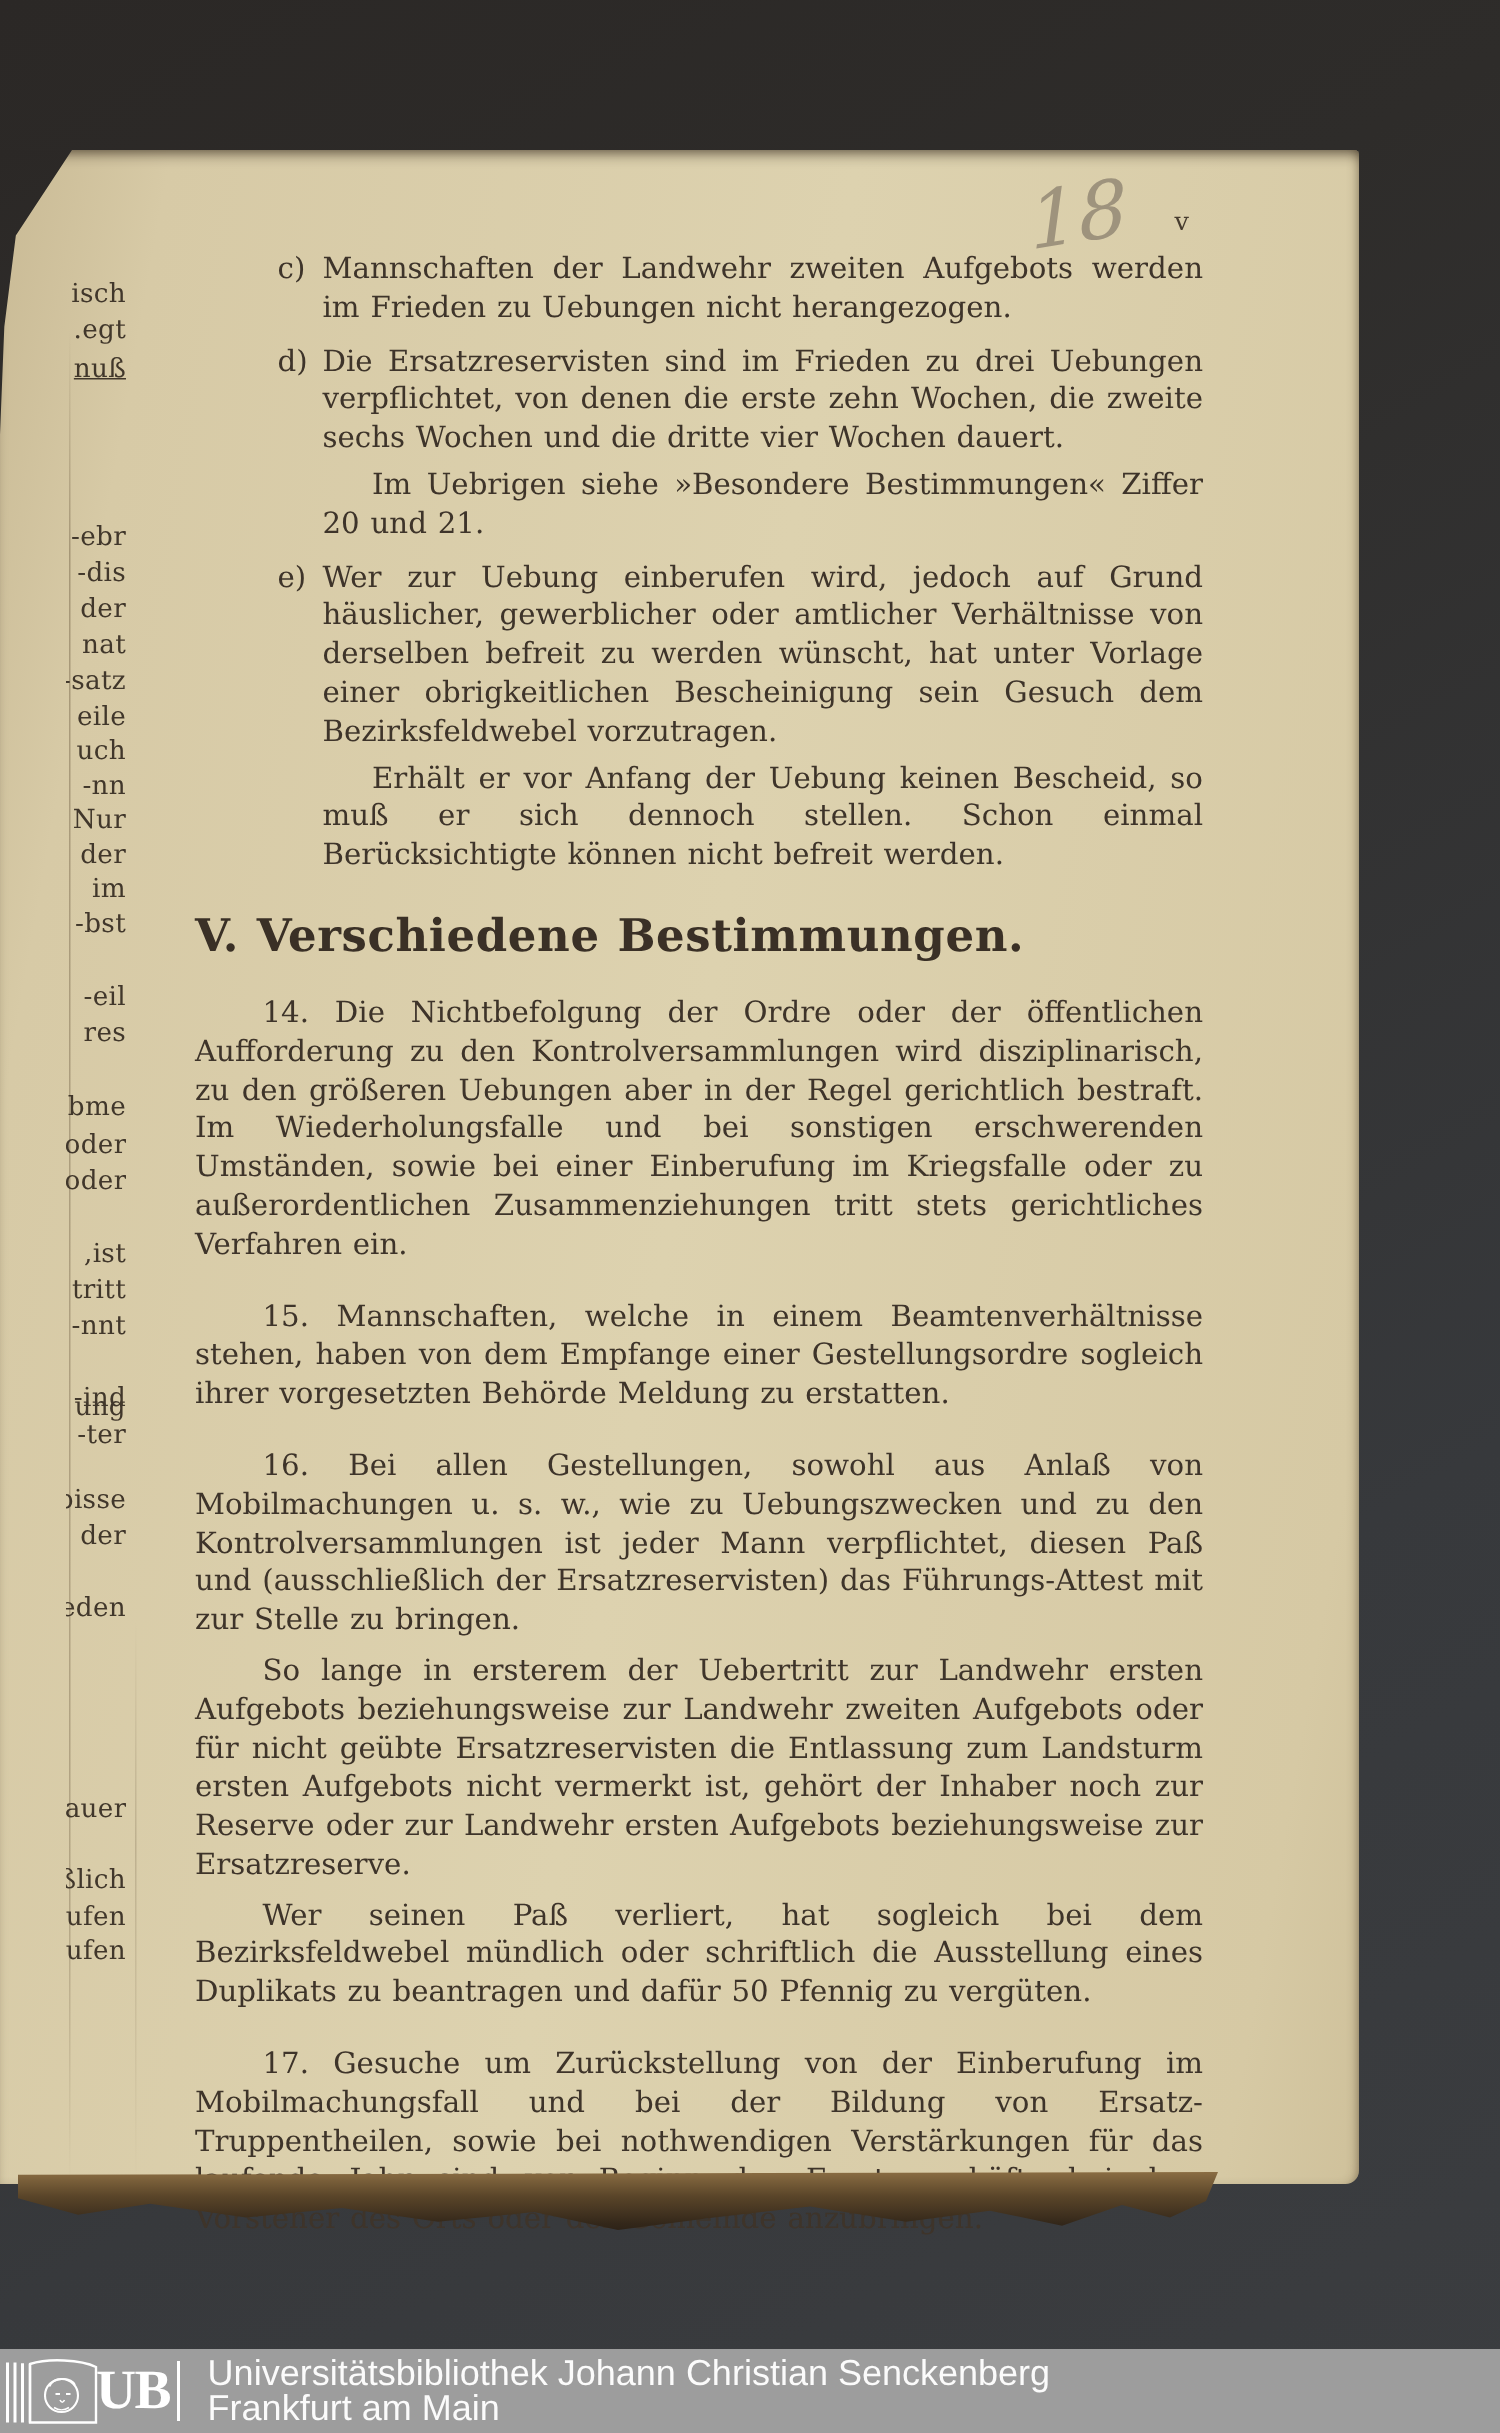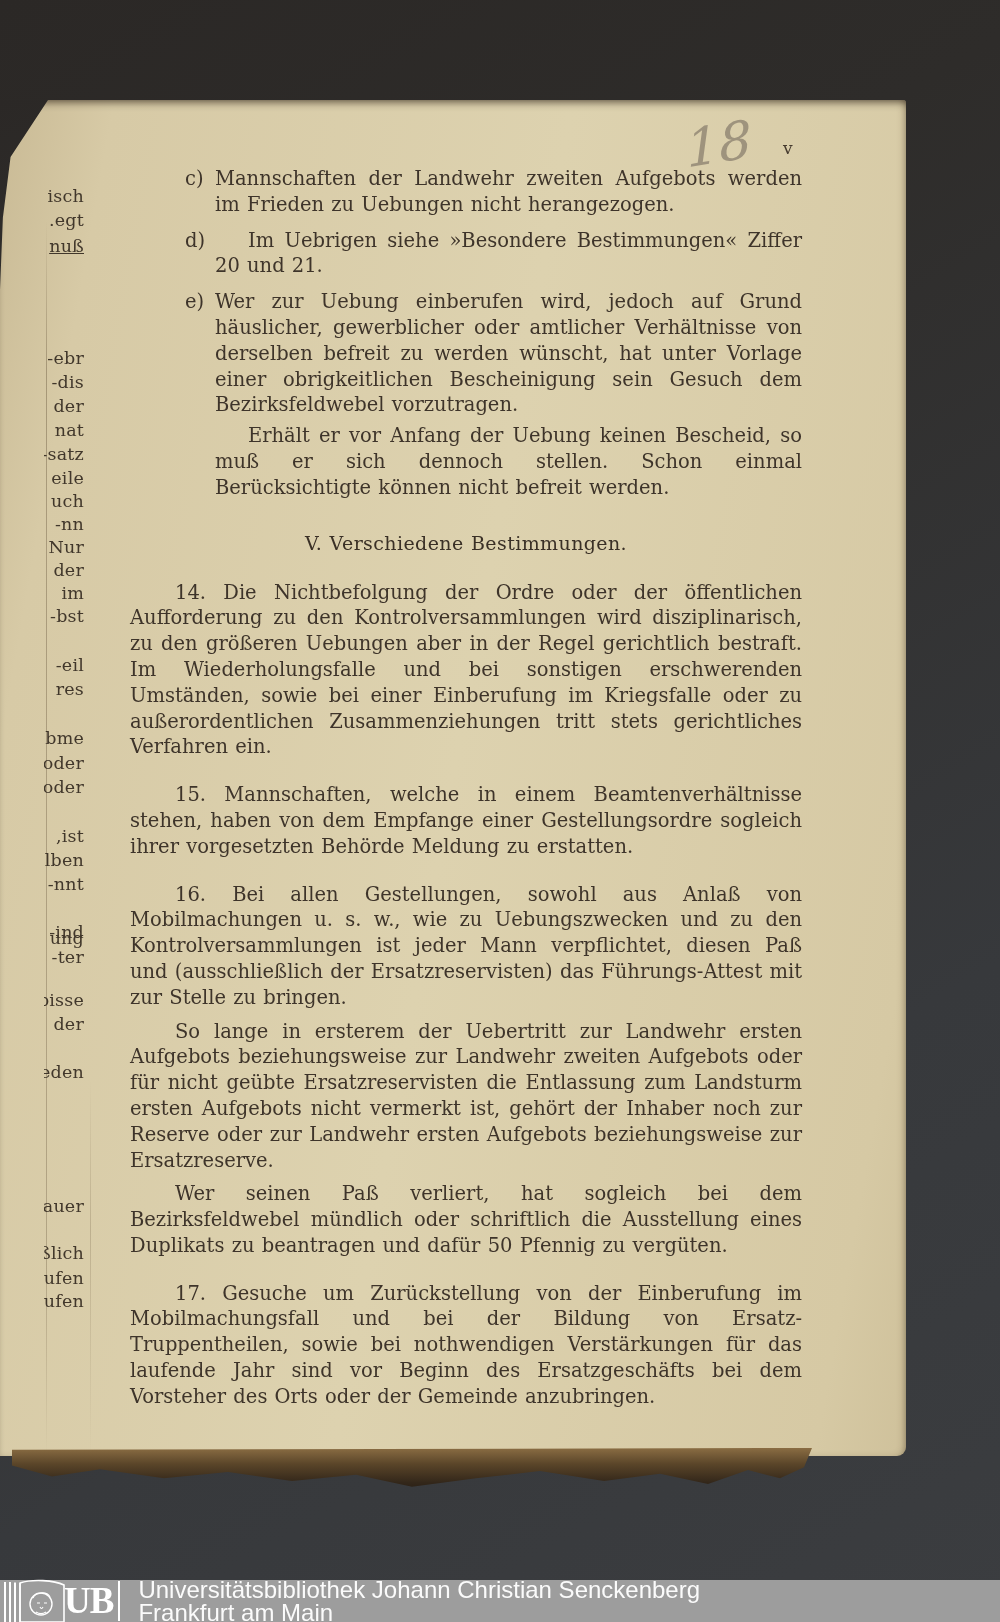--- a/index.html
+++ b/index.html
@@ -50,28 +50,28 @@
   .content{
     position:absolute;left:130px;top:66px;width:672px;
     color:#3e342a;font-size:19.5px;line-height:25.8px;word-spacing:1px;
     text-align:justify;
   }
   .li{position:relative;padding-left:85px;}
   .li + .li{margin-top:10px;}
   .lab{position:absolute;left:55px;top:0;}
   .note{text-indent:33px;margin-top:5px;}
   .heading{
-    margin:27px 0 21px 0;text-align:center;font-weight:normal;
-    font-size:19px;letter-spacing:.4px;color:#3a3026;line-height:30px;
+    margin:27px 0 21px 0;text-align:left;font-weight:bold;
+    font-size:30px;letter-spacing:.4px;color:#3a3026;line-height:30px;
   }
   .para{margin:22px 0 0 0;text-indent:45px;}
   .para.tight{margin-top:8px;}
   
   .banner{
-    position:absolute;left:0;bottom:0;width:1000px;height:42px;background:#9d9d9d;
+    position:absolute;left:0;bottom:0;width:1000px;height:56px;background:#9d9d9d;
     display:flex;align-items:center;
     font-family:"Liberation Sans", sans-serif;
   }
   .logo{display:flex;align-items:center;height:50px;padding-left:2px;}
   .ub-text{
     color:#fff;font-family:"Liberation Serif", serif;font-weight:bold;
     font-size:37px;line-height:50px;margin-left:-2px;letter-spacing:-1px;
   }
   .logo-rule{width:2px;height:40px;background:#fff;margin-left:5px;}
   .banner-text{margin-left:18px;color:#fbfbfb;font-size:24px;line-height:23px;}
@@ -101,21 +101,21 @@
         <span class="frag" style="top: 437px;">Nur</span>
         <span class="frag" style="top: 460px;">der</span>
         <span class="frag" style="top: 483px;">im</span>
         <span class="frag" style="top: 506px;">bst-</span>
         <span class="frag" style="top: 555px;">eil-</span>
         <span class="frag" style="top: 579px; text-align: right;">res</span>
         <span class="frag" style="top: 628px;">bme</span>
         <span class="frag" style="top: 653px;">oder</span>
         <span class="frag" style="top: 677px;">oder</span>
         <span class="frag" style="top: 726px;">ist,</span>
-        <span class="frag" style="top: 750px;">lben</span>
+        <span class="frag" style="top: 750px;">tritt</span>
         <span class="frag" style="top: 774px;">nnt-</span>
         <span class="frag" style="top: 828px;">ung</span>
         <span class="frag" style="top: 822px;">ind-</span>
         <span class="frag" style="top: 847px;">ter-</span>
         <span class="frag" style="top: 890px;">bisse</span>
         <span class="frag" style="top: 914px;">der</span>
         <span class="frag" style="top: 962px; text-align: right;">eden</span>
         <span class="frag" style="top: 1096px;">auer</span>
         <span class="frag" style="top: 1143px;">ßlich</span>
         <span class="frag" style="top: 1168px;">ufen</span>
@@ -126,20 +126,21 @@
     <div class="pagenum">v</div>
 
     <div class="content">
       <div>
           <div class="li">
             <span class="lab">c)</span>
             <div>Mannschaften der Landwehr zweiten Aufgebots werden im Frieden zu Uebungen nicht herangezogen.</div>
           </div>
           <div class="li">
             <span class="lab">d)</span>
+            <div>Die Ersatzreservisten sind im Frieden zu drei Uebungen verpflichtet, von denen die erste zehn Wochen, die zweite sechs Wochen und die dritte vier Wochen dauert.</div>
             <div class="note">Im Uebrigen siehe »Besondere Bestimmungen« Ziffer 20 und 21.</div>
           </div>
           <div class="li">
             <span class="lab">e)</span>
             <div>Wer zur Uebung einberufen wird, jedoch auf Grund häuslicher, gewerblicher oder amtlicher Verhältnisse von derselben befreit zu werden wünscht, hat unter Vorlage einer obrigkeitlichen Bescheinigung sein Gesuch dem Bezirksfeldwebel vorzutragen.</div>
             <div class="note">Erhält er vor Anfang der Uebung keinen Bescheid, so muß er sich dennoch stellen. Schon einmal Berücksichtigte können nicht befreit werden.</div>
           </div>
         </div>
       <h2 class="heading">V. Verschiedene Bestimmungen.</h2>
       <div>

